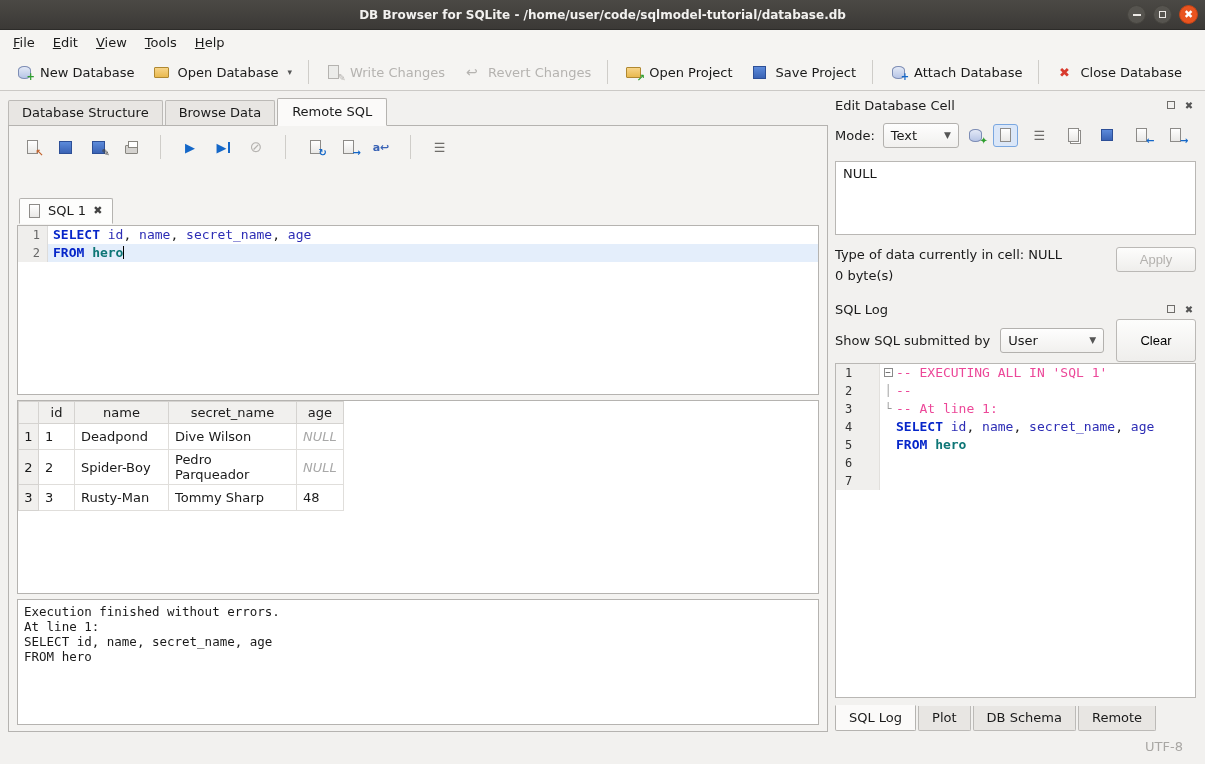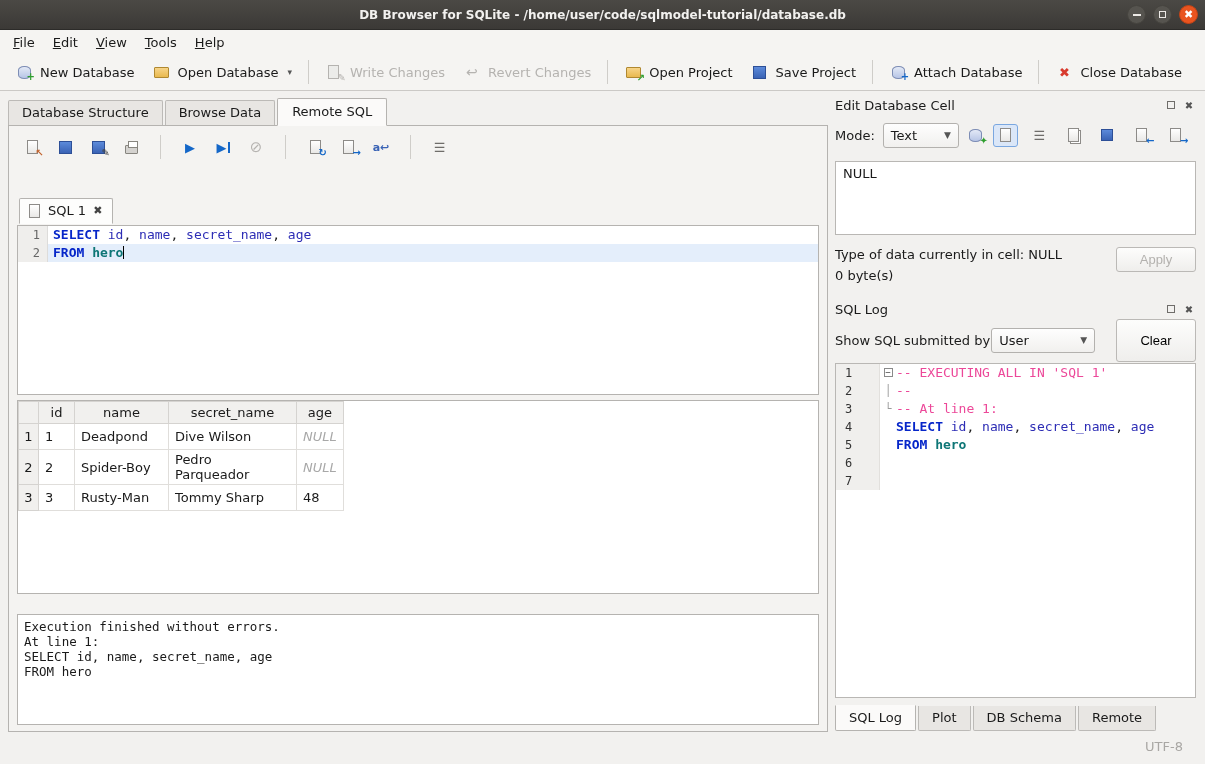--- a/index.html
+++ b/index.html
@@ -81,21 +81,21 @@
   .grid th { background:#f1f0ee; border:1px solid #d5d3d0; font-weight:normal; text-align:center; padding:2px 6px; height:22px; }
   .grid td { border:1px solid #e0dedb; padding:2px 6px; height:26px; background:#fff; }
   .grid td.gut { background:#f1f0ee; border-color:#d5d3d0; text-align:center; width:20px; padding:2px 5px; }
   .grid .c-id { width:36px; }
   .grid .c-name { width:94px; }
   .grid .c-secret { width:128px; }
   .grid .c-age { width:46px; }
   .grid td.null { color:#a8a8a8; font-style:italic; }
 
   
-  .messages { flex:1; margin-top:20px; border:1px solid #b5b3b0; background:#fff; font-family:"DejaVu Sans Mono", monospace; font-size:12.5px; line-height:15px; padding:4px 6px; overflow:hidden; }
+  .messages { flex:1; margin-top:5px; border:1px solid #b5b3b0; background:#fff; font-family:"DejaVu Sans Mono", monospace; font-size:12.5px; line-height:15px; padding:4px 6px; overflow:hidden; }
 
   
   .dockhead { height:20px; flex:none; display:flex; align-items:center; }
   .dockhead .dtitle { flex:1; }
   .dockico { display:inline-flex; align-items:center; justify-content:center; width:14px; height:14px; margin-left:4px; color:#555; }
   .dockico .sq { width:8px; height:8px; border:1px solid #6f6d6a; display:block; }
   .dockico.x { font-size:10px; }
 
   .moderow { height:28px; flex:none; display:flex; align-items:center; gap:8px; margin-top:6px; }
   .combo { display:inline-flex; align-items:center; justify-content:space-between; border:1px solid #b3b1ae; background:linear-gradient(#fefefe,#f1f0ee); border-radius:3px; padding:3px 7px; gap:12px; min-width:76px; height:25px; }
@@ -106,21 +106,21 @@
 
   .celledit { height:74px; flex:none; margin-top:12px; border:1px solid #b9b7b4; background:#fff; padding:4px 7px; overflow:hidden; }
 
   .cellinfo { position:relative; flex:none; margin-top:12px; }
   .btn { border:1px solid #bbb9b6; background:linear-gradient(#fdfdfc,#efeeec); border-radius:3px; padding:4px 16px; font-size:13px; }
   .btn.disabled { color:#b3b1ae; }
   .applybtn { position:absolute; right:0; top:0; width:80px; height:25px; }
   .sizeinfo { margin-top:6px; }
 
   .logheadrow { margin-top:16px; }
-  .filterrow { height:30px; flex:none; display:flex; align-items:center; gap:1px; margin-top:6px; }
+  .filterrow { height:30px; flex:none; display:flex; align-items:center; gap:10px; margin-top:6px; }
   .clearbtn { margin-left:auto; width:80px; height:43px; }
 
   .logbox { flex:1; margin-top:8px; border:1px solid #b9b7b4; background:#fff; overflow:hidden; display:flex; flex-direction:column; font-family:"DejaVu Sans Mono", monospace; font-size:13px; }
   .log-line { display:flex; height:18px; line-height:18px; white-space:pre; }
   .log-gut { width:44px; flex:none; background:#f0efed; border-right:1px solid #e2e0dd; color:#333; padding-left:9px; font-size:12px; }
   .log-fold { width:16px; flex:none; text-align:center; color:#999; font-size:11px; }
   .foldbox { display:inline-block; width:9px; height:9px; border:1px solid #8a8a8a; background:#fff; color:#444; font-size:9px; line-height:7px; text-align:center; vertical-align:1px; }
 
   
   .btabs { height:27px; flex:none; display:flex; align-items:flex-start; margin-top:8px; }

